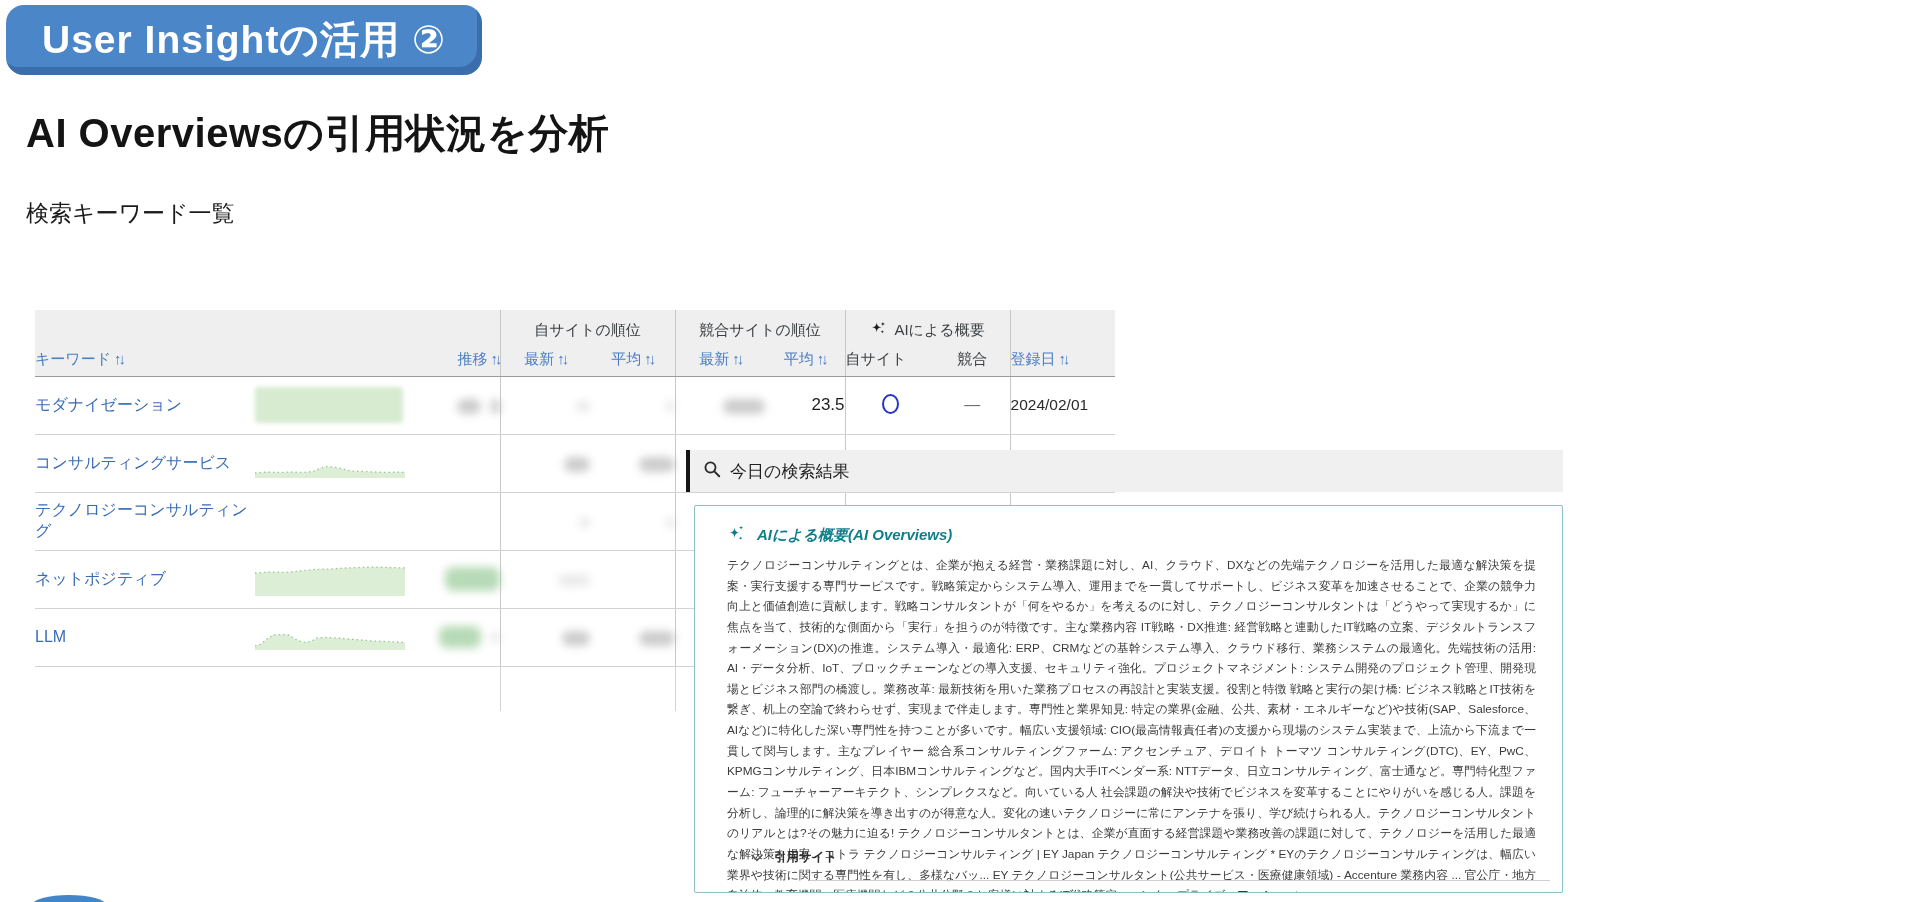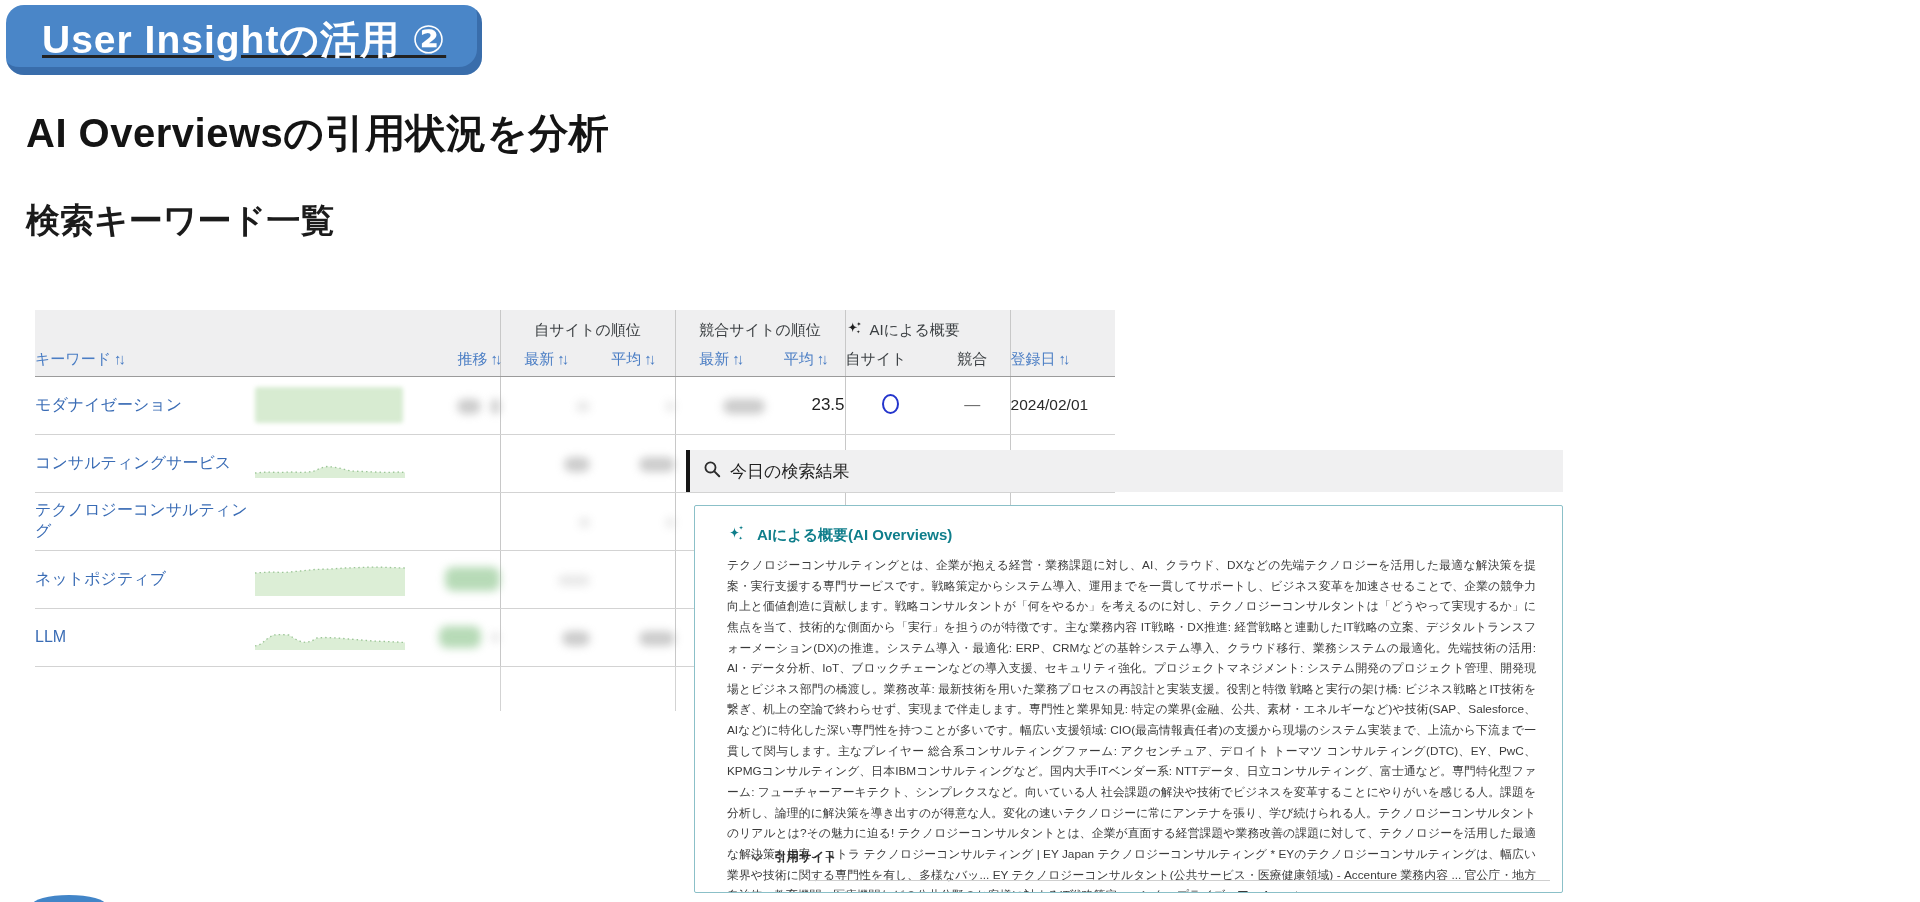--- a/index.html
+++ b/index.html
@@ -9,48 +9,48 @@
     background:#ffffff;
     font-family:"Liberation Sans","DejaVu Sans",sans-serif;
     color:#222;
   }
 
   
   .badge {
     position:absolute; left:6px; top:5px; height:70px;
     padding:0 36px; background:#4a86c8; border-radius:18px;
     box-shadow: inset -5px -8px 0 rgba(26,62,118,.35);
-    display:flex; align-items:center;text-decoration:underline;
+    display:flex; align-items:center;
   }
   .badge span { color:#fff; font-size:39px; font-weight:bold; letter-spacing:1px; }
 
   .page-title {
     position:absolute; left:26px; top:106px; margin:0;
     font-size:40px; font-weight:bold; color:#141414; letter-spacing:.5px;
   }
   .section-title {
     position:absolute; left:26px; top:198px; margin:0;
-    font-size:34px; font-weight:bold; color:#1b1b1b;
+    font-size:23px; font-weight:normal; color:#1b1b1b;
   }
 
   
   table.kw { position:absolute; left:35px; top:310px; width:1080px;
     border-collapse:collapse; table-layout:fixed; font-size:15px; }
   table.kw th, table.kw td { padding:0; }
 
   thead th { background:#efeff0; font-weight:normal; }
   tr.grp-row th { height:33px; font-size:15px; color:#3c4043; text-align:center; vertical-align:bottom; padding-bottom:3px; }
   tr.sort-row th { height:33px; vertical-align:middle; border-bottom:1px solid #9b9b9b; font-size:15px; }
   .bl { border-left:1px solid #c8c8c8; }
   .sortable { color:#4a7dc4; cursor:pointer; }
   .arr { letter-spacing:-3px; margin-left:3px; }
   th.left  { text-align:left;  padding-left:18px; }
   th.right { text-align:right; padding-right:14px; }
   th.ctr   { }
-  .grp-flex { display:flex; align-items:center; gap:7px; }
+  .grp-flex { display:flex; align-items:center; justify-content:center; gap:7px; }
   .subhead-dark { color:#3c4043; }
 
   tbody td { height:58px; border-bottom:1px solid #d3d3d3; vertical-align:middle; background:#fff; }
   td.kw-cell { padding-left:18px; }
   td.kw-cell a { color:#3a6cb5; font-size:16px; text-decoration:none; }
   td.num   { text-align:right; padding-right:12px; }
   td.ctr   { text-align:center; }
   td.date  { padding-left:12px; font-size:15.5px; color:#2a2a2a; }
   td.trend { text-align:right; padding-right:14px; }
   .val { font-size:17px; color:#1e1e1e;margin-top:44px; }
@@ -83,21 +83,21 @@
     height:42px; background:#f0f0f1; border-left:4px solid #161616;
     display:flex; align-items:center; gap:9px; padding-left:13px;
     font-size:17px; color:#1f1f1f;
   }
   .ai-box {
     margin:13px 0 0 8px; width:869px; height:388px;
     border:1px solid #8bc0c8; border-radius:2px; background:#fff;
     padding:18px 26px 14px 32px; position:relative; overflow:hidden;
   }
   .ai-title { display:flex; align-items:center; gap:11px;
-    color:#0f7e8b; font-weight:bold; font-size:15px; }
+    color:#0f7e8b; font-weight:bold; font-size:15px;font-style:italic; }
   .ai-body { margin:9px 0 0; font-size:11.8px; line-height:1.75;
     color:#3a3a3a; text-align:justify; }
   .ai-cite { position:absolute; left:56px; bottom:26px;
     display:flex; align-items:center; gap:11px;
     font-size:12.5px; font-weight:bold; color:#2e2e2e; cursor:pointer; }
   .cite-divider { position:absolute; left:115px; right:12px; bottom:11px;
     border-top:1px solid #cfcfcf; }
 
   
   .blue-sliver { position:absolute; left:32px; top:895px; width:74px; height:20px;

